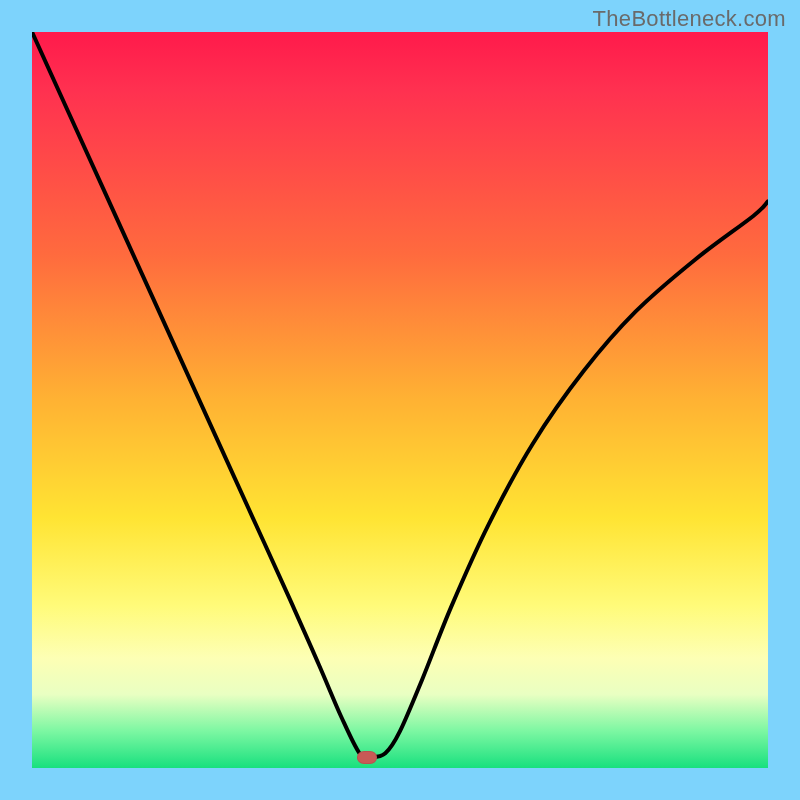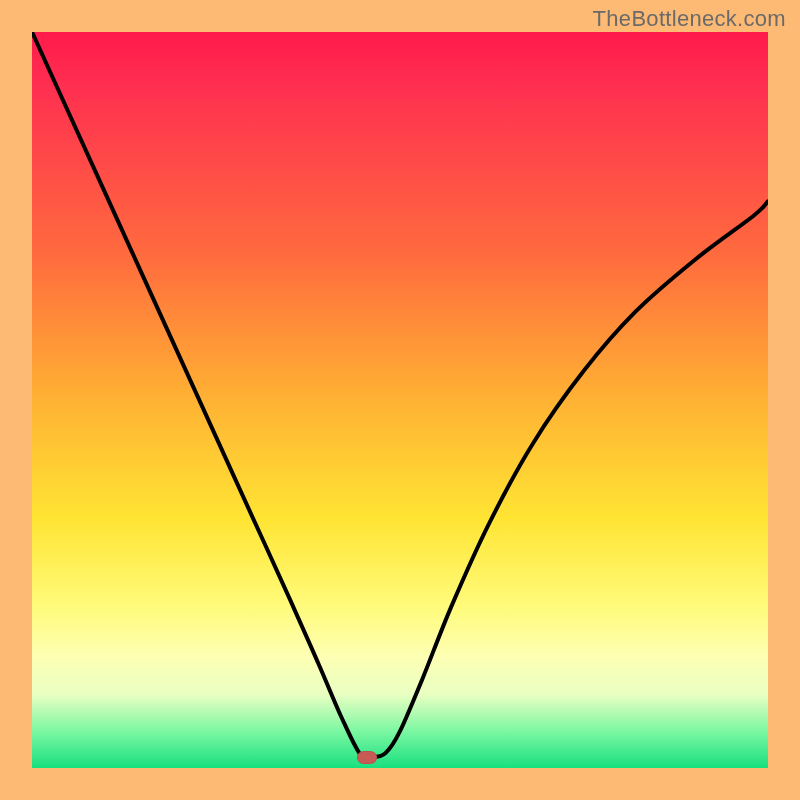--- a/index.html
+++ b/index.html
@@ -10,21 +10,21 @@
     background: #000;
     overflow: hidden;
     font-family: Arial, Helvetica, sans-serif;
   }
   .frame {
     position: absolute;
     left: 0;
     top: 0;
     width: 800px;
     height: 800px;
-    background: #fdba74;
+    background: #7dd3fc;
   }
   .plot {
     position: absolute;
     left: 32px;
     top: 32px;
     width: 736px;
     height: 736px;
     
     background: linear-gradient(
       to bottom,

